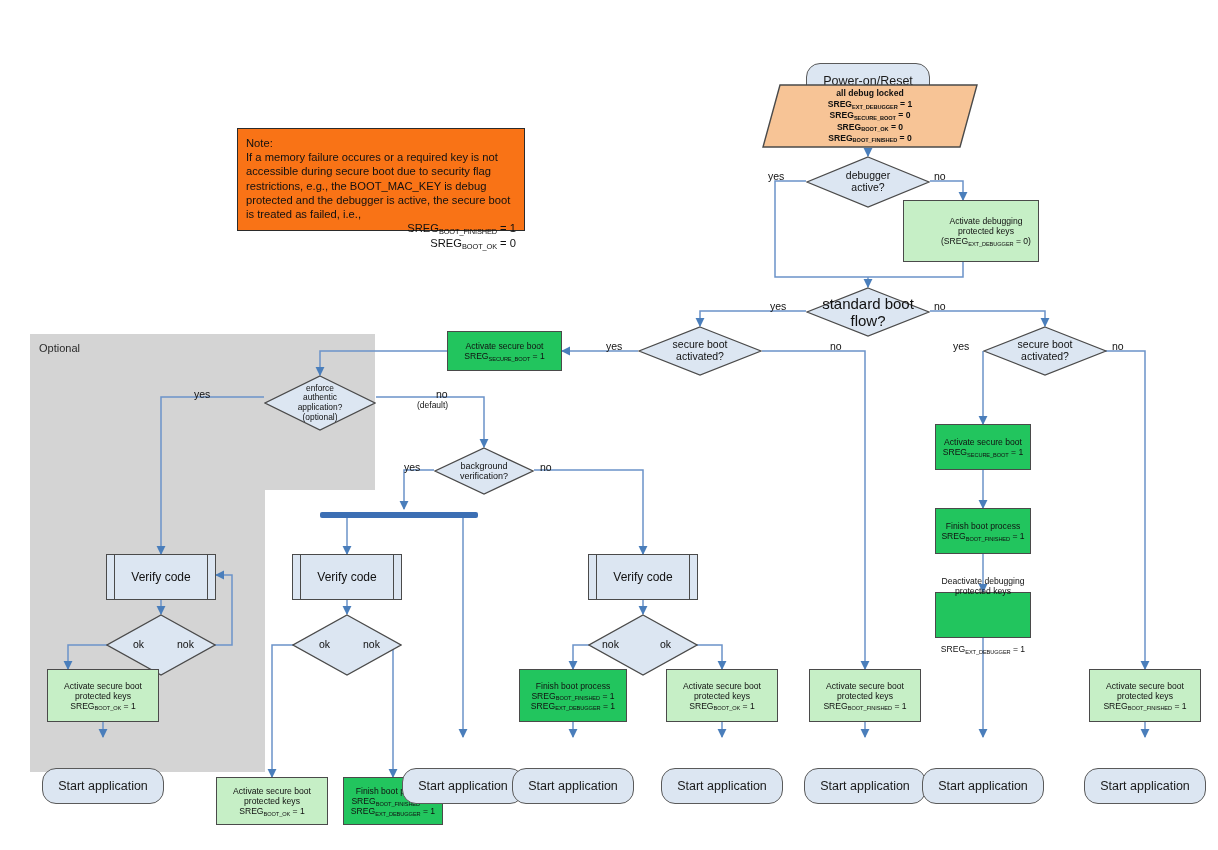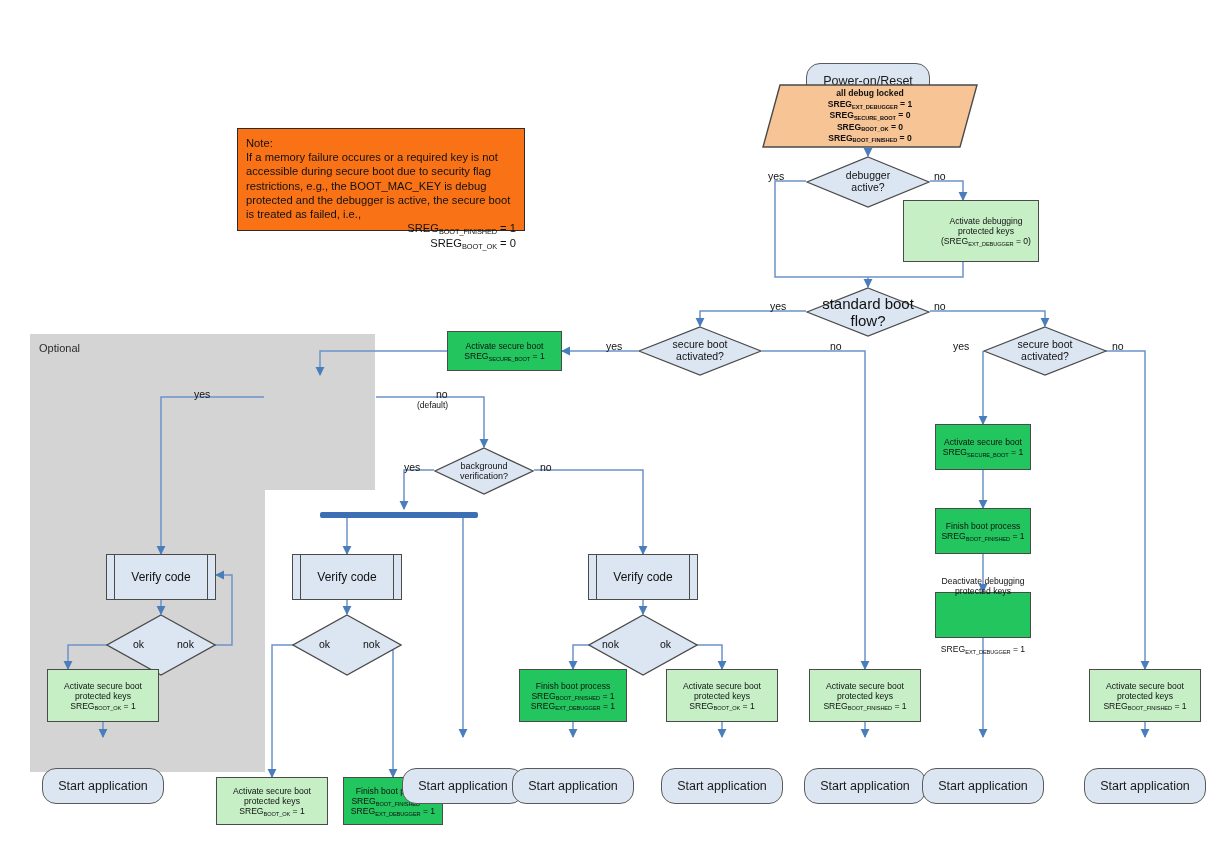--- a/index.html
+++ b/index.html
@@ -244,20 +244,29 @@
   <div class="node process-orange" style="left:935px;top:508px;width:96px;height:46px;flex-direction:column;">
     <div>Finish boot process</div>
     <div class="sregline"><span>SREG</span><sub>BOOT_FINISHED</sub><span> = 1</span></div>
   </div>
 
   <div class="node process-orange" style="left:935px;top:592px;width:96px;height:46px;flex-direction:column;gap:48px;">
     <div style="padding:0 3px;">Deactivate debugging protected keys</div>
     <div class="sregline"><span>SREG</span><sub>EXT_DEBUGGER</sub><span> = 1</span></div>
   </div>
 
+  <div class="diamond-wrap" style="left:264px;top:375px;width:112px;height:56px;">
+    <svg class="dshape" viewBox="0 0 112 56">
+      <polygon points="56,1 111,28 56,55 1,28" fill="#dce6f2" stroke="#4a4a4a" stroke-width="1.3"></polygon>
+    </svg>
+    <div class="dtext" style="font-size:8.4px;white-space:pre-line;">enforce
+authentic
+application?
+(optional)</div>
+  </div>
   <div class="edge-label" style="left:194px;top:388px;">yes</div>
   <div class="edge-label" style="left:436px;top:388px;">no</div>
   <div class="edge-label small" style="left:417px;top:400px;">(default)</div>
 
   <div class="diamond-wrap" style="left:434px;top:447px;width:100px;height:48px;">
     <svg class="dshape" viewBox="0 0 100 48">
       <polygon points="50,1 99,24 50,47 1,24" fill="#dce6f2" stroke="#4a4a4a" stroke-width="1.3"></polygon>
     </svg>
     <div class="dtext" style="font-size:9px;white-space:pre-line;">background
 verification?</div>

